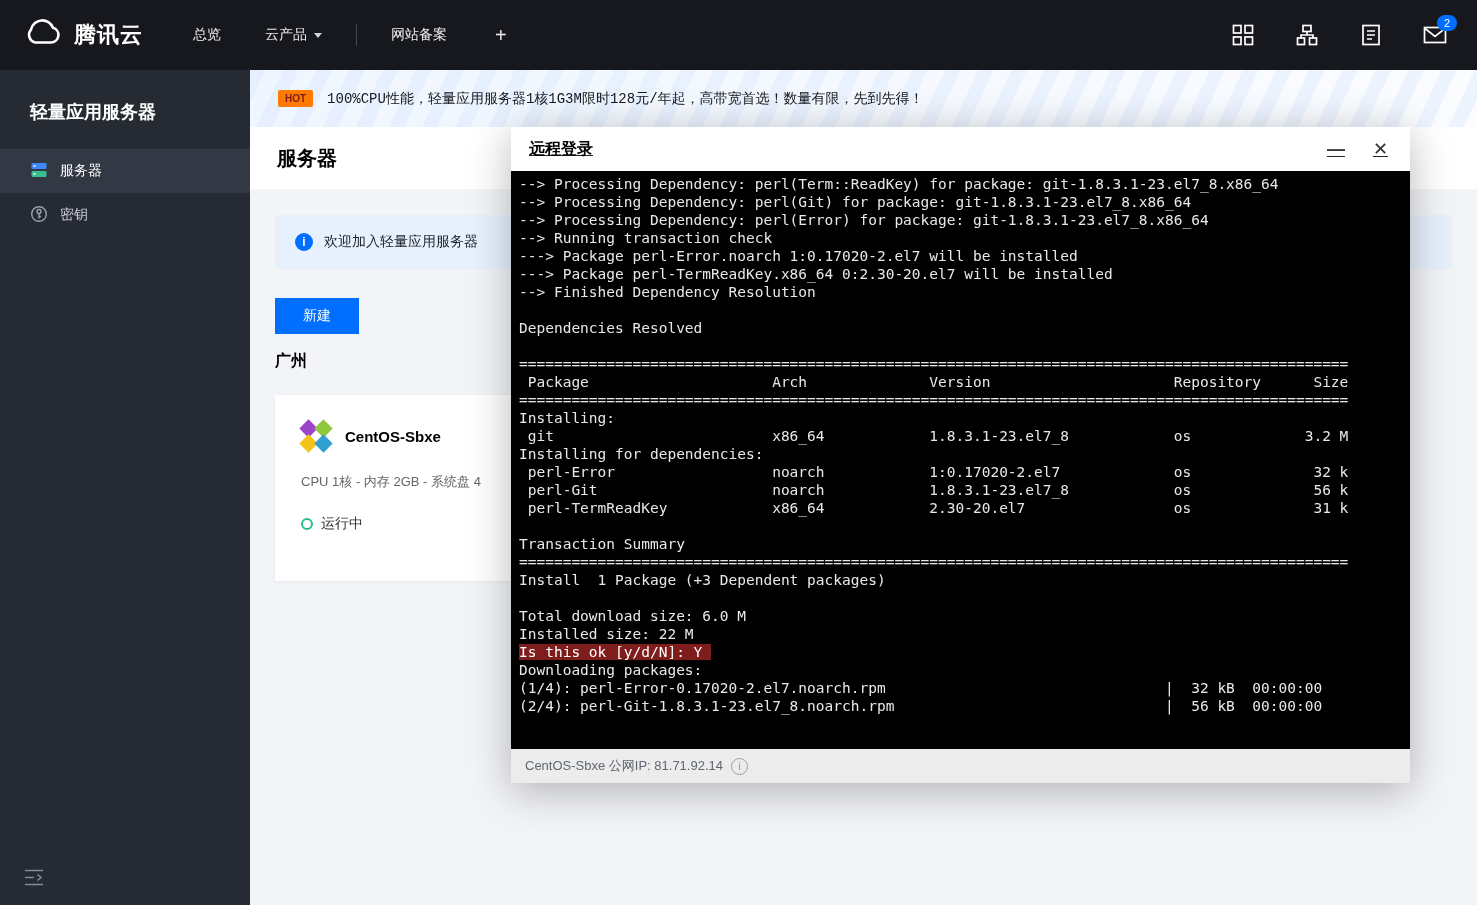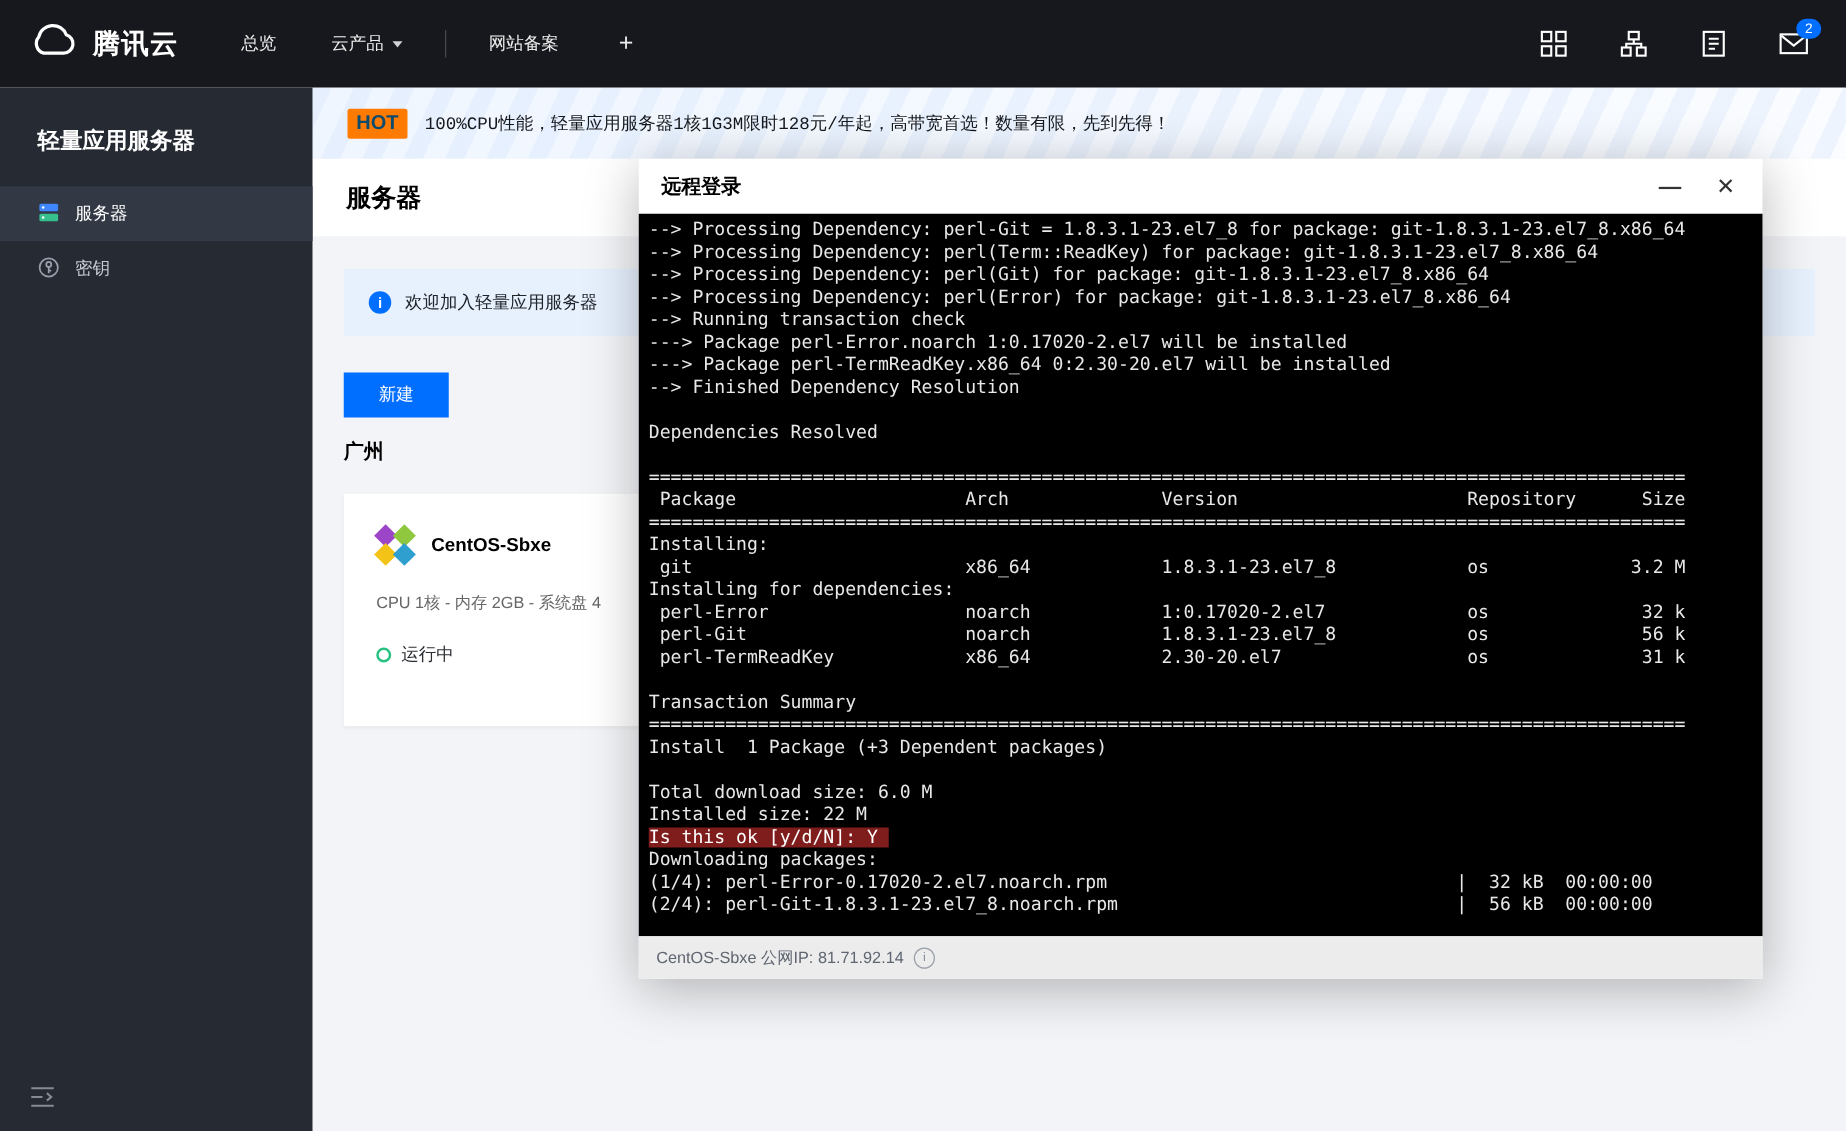--- a/index.html
+++ b/index.html
@@ -32,21 +32,21 @@
   .collapse-btn { position:absolute; left:24px; bottom:18px; cursor:pointer; width:22px; height:18px; }
   
   .main { position:absolute; left:250px; top:70px; width:1227px; height:835px; background:#f3f4f7; }
   .promo {
     position:absolute; left:0; top:0; right:0; height:57px;
     display:flex; align-items:center; padding-left:28px; box-sizing:border-box;
     background:
       repeating-linear-gradient(115deg, rgba(180,208,248,0.18) 0 14px, rgba(255,255,255,0) 14px 30px),
       linear-gradient(90deg,#f0f6ff,#fafcff);
   }
-  .hot-tag { background:#ff7a00; color:#0c4a6e; font-size:16px; font-weight:bold; padding:3px 7px; border-radius:2px; }
+  .hot-tag { background:#ff7a00; color:#7f1d1d; font-size:10px; font-weight:bold; padding:3px 7px; border-radius:2px; }
   .promo-text { margin-left:14px; font-size:14px; color:#15181d;font-family:Liberation Mono, monospace; }
   .page-head { position:absolute; left:0; top:57px; right:0; height:62px; background:#fff; display:flex; align-items:center; }
   .page-title { font-size:20px; font-weight:bold; color:#000; margin-left:27px; }
   .notice {
     position:absolute; left:25px; right:25px; top:145px; height:54px;
     background:#e7f1fe; display:flex; align-items:center; gap:11px;
     padding-left:20px; box-sizing:border-box; font-size:14px; color:#20242b;
   }
   .info-badge { width:18px; height:18px; border-radius:50%; background:#006eff; position:relative; flex:0 0 auto; }
   .info-badge::after { content:"i"; position:absolute; inset:0; color:#fff; font-size:12px; font-weight:bold; line-height:18px; text-align:center; }
@@ -60,21 +60,21 @@
   .centos .p1 { left:1px; top:1px; background:#9d45c9; }
   .centos .p2 { right:1px; top:1px; background:#8fc73e; }
   .centos .p3 { left:1px; bottom:1px; background:#f3c317; }
   .centos .p4 { right:1px; bottom:1px; background:#2f9fd0; }
   .card-name { font-size:15px; font-weight:bold; color:#000; }
   .card-specs { padding:22px 0 0 26px; font-size:13px; color:#666; }
   .card-status { padding:24px 0 0 26px; display:flex; align-items:center; gap:8px; font-size:14px; color:#2b2e33; }
   .status-ring { width:12px; height:12px; border:2.5px solid #27c281; border-radius:50%; box-sizing:border-box; }
   
   .modal { position:absolute; left:511px; top:127px; width:899px; height:656px; background:#fff; z-index:60; box-shadow:0 8px 40px rgba(0,0,0,0.28); }
-  .modal-head { height:44px; display:flex; align-items:center; padding:0 22px 0 18px; box-sizing:border-box; }
+  .modal-head { height:44px; display:flex; align-items:center; padding:0 22px 0 18px; box-sizing:border-box;text-decoration:underline; }
   .modal-title { font-size:16px; font-weight:bold; color:#000; }
   .win-btn { color:#333; cursor:pointer; font-size:18px; line-height:1; user-select:none; }
   .win-btn.min { margin-left:auto; margin-right:28px; font-weight:bold; }
   .terminal {
     position:absolute; left:0; right:0; top:44px; bottom:34px; background:#000;
     color:#e8e8e8; font-family:"DejaVu Sans Mono","Liberation Mono",monospace;
     font-size:14.5px; padding:4px 8px; overflow:hidden; cursor:text; box-sizing:border-box;
   }
   .tline { white-space:pre; height:18px; line-height:18px; }
   .thl { background:#7f1d1d; color:#fff; }
@@ -201,21 +201,20 @@
   </div>
 </main>
 
 <div class="modal">
   <div class="modal-head">
     <span class="modal-title">远程登录</span>
     <span class="win-btn min">—</span>
     <span class="win-btn">✕</span>
   </div>
   <div class="terminal">
-      <div class="tline">--&gt; Processing Dependency: perl-Git = 1.8.3.1-23.el7_8 for package: git-1.8.3.1-23.el7_8.x86_64</div>
       <div class="tline">--&gt; Processing Dependency: perl(Term::ReadKey) for package: git-1.8.3.1-23.el7_8.x86_64</div>
       <div class="tline">--&gt; Processing Dependency: perl(Git) for package: git-1.8.3.1-23.el7_8.x86_64</div>
       <div class="tline">--&gt; Processing Dependency: perl(Error) for package: git-1.8.3.1-23.el7_8.x86_64</div>
       <div class="tline">--&gt; Running transaction check</div>
       <div class="tline">---&gt; Package perl-Error.noarch 1:0.17020-2.el7 will be installed</div>
       <div class="tline">---&gt; Package perl-TermReadKey.x86_64 0:2.30-20.el7 will be installed</div>
       <div class="tline">--&gt; Finished Dependency Resolution</div>
       <div class="tline"> </div>
       <div class="tline">Dependencies Resolved</div>
       <div class="tline"> </div>

